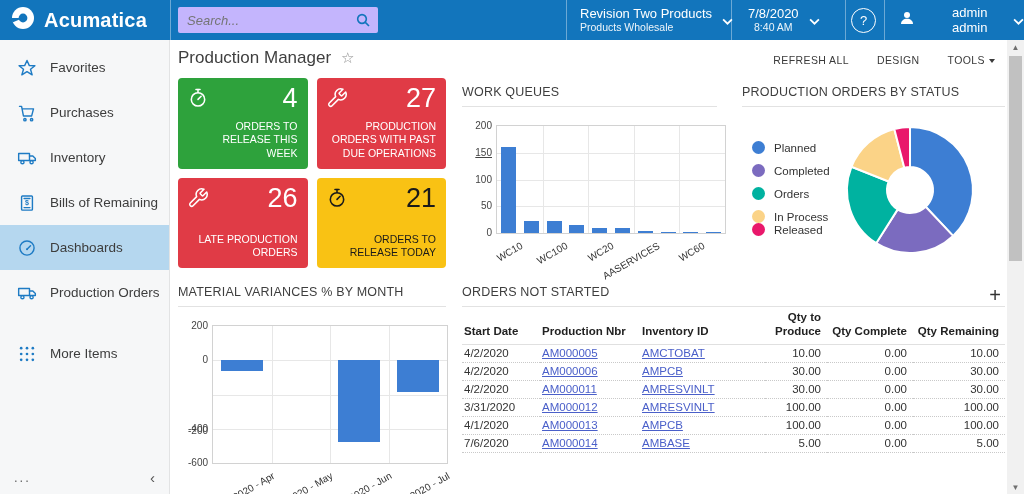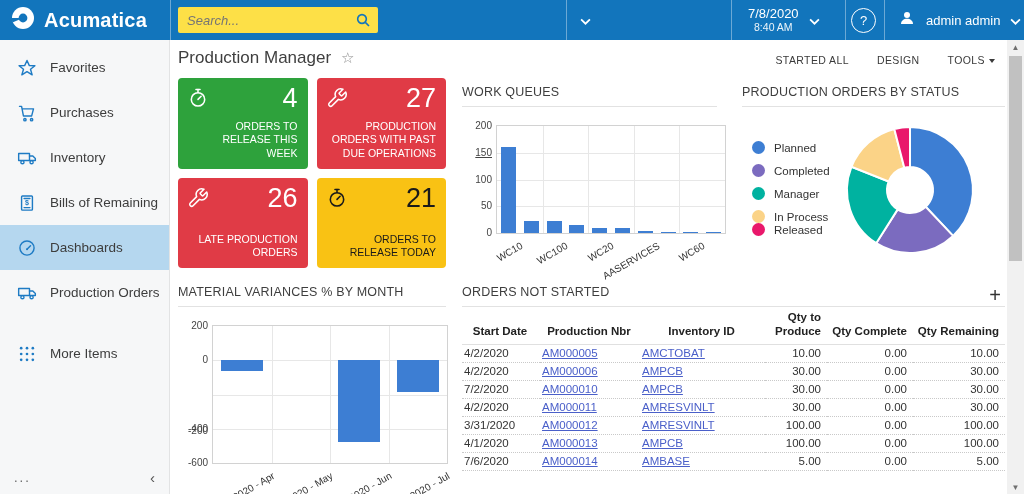--- a/index.html
+++ b/index.html
@@ -4,29 +4,29 @@
 <style>
   html,body{margin:0;padding:0;}
   body{width:1024px;height:494px;position:relative;overflow:hidden;background:#fff;
        font-family:"Liberation Sans",sans-serif;-webkit-font-smoothing:antialiased;}
 
   
   .topbar{position:absolute;top:0;left:0;right:0;height:40px;background:#1275bc;color:#fff;z-index:5;}
   .topbar .vsep{position:absolute;top:0;bottom:0;width:1px;background:rgba(255,255,255,.38);}
   .brand{position:absolute;left:10px;top:0;height:40px;display:flex;align-items:center;gap:8px;}
   .brand-name{font-size:20px;font-weight:bold;letter-spacing:.2px;}
-  .search{position:absolute;left:178px;top:7px;width:200px;height:26px;background:#fde047;border-radius:2px;display:flex;align-items:center;}
+  .search{position:absolute;left:178px;top:7px;width:200px;height:26px;background:#c4b5fd;border-radius:2px;display:flex;align-items:center;}
   .search input{flex:1;border:0;outline:0;padding:0 0 0 9px;font-size:13px;font-style:italic;color:#444;background:transparent;font-family:inherit;min-width:0;}
   .search .mag{width:30px;display:flex;justify-content:center;align-items:center;cursor:pointer;}
   .hdr-block{position:absolute;top:0;height:40px;display:flex;align-items:center;gap:10px;cursor:pointer;}
   .two-line{line-height:1.15;}
   .two-line .l1{font-size:13px;}
   .two-line .l2{font-size:10.5px;opacity:.92;}
   .help-circle{width:23px;height:23px;border:1.5px solid #fff;border-radius:50%;display:flex;align-items:center;justify-content:center;font-size:13px;}
-  .user-name{font-size:13px;}
+  .user-name{font-size:13px;margin-left:26px;}
 
   
   .sidebar{position:absolute;left:0;top:40px;bottom:0;width:170px;background:#f6f7f8;border-right:1px solid #e2e3e4;box-sizing:border-box;}
   .side-list{padding-top:5px;}
   .side-item{height:45px;display:flex;align-items:center;gap:13px;padding-left:17px;font-size:13.5px;color:#3d3d3d;cursor:pointer;}
   .side-item.active{background:#b5d7ef;}
   .side-item .icn{width:20px;height:20px;display:flex;align-items:center;justify-content:center;}
   .side-spacer{height:16px;}
   .side-footer{position:absolute;bottom:8px;left:14px;right:14px;display:flex;justify-content:space-between;align-items:center;color:#666;}
   .dots3{letter-spacing:2px;font-size:13px;cursor:pointer;}
@@ -59,21 +59,21 @@
   .ytick{position:absolute;font-size:10px;color:#444;text-align:right;width:30px;}
   .xlab{position:absolute;font-size:10px;color:#333;transform:rotate(-30deg);transform-origin:100% 0;text-align:right;white-space:nowrap;}
 
   
   .legend-item{position:absolute;display:flex;align-items:center;gap:9px;font-size:11.5px;color:#333;}
   .legend-dot{width:13px;height:13px;border-radius:50%;}
 
   
   .plus-btn{position:absolute;right:4px;top:0px;font-size:20px;color:#333;cursor:pointer;line-height:1;}
   table.orders{border-collapse:collapse;width:100%;font-size:11.5px;color:#333;table-layout:fixed;}
-  table.orders th{font-weight:bold;text-align:center;padding:3px 4px 5px 2px;vertical-align:bottom;line-height:1.25;color:#222;}
+  table.orders th{font-weight:bold;text-align:left;padding:3px 4px 5px 2px;vertical-align:bottom;line-height:1.25;color:#222;}
   table.orders td{padding:2.5px 4px 2.5px 2px;border-bottom:1px dotted #c9c9c9;overflow:hidden;white-space:nowrap;}
   table.orders tr td:first-child{border-bottom:1px dotted #c9c9c9;}
   table.orders thead tr{border-bottom:1px solid #e0e0e0;}
   table.orders .r{text-align:right;padding-right:6px;}
   table.orders a{color:#4a5fc9;text-decoration:underline;cursor:pointer;}
 
   
   .vscroll{position:absolute;right:0;top:40px;bottom:0;width:17px;background:#f1f1f1;}
   .sarrow{position:absolute;left:0;right:0;height:14px;display:flex;align-items:center;justify-content:center;color:#6f6f6f;font-size:8px;cursor:pointer;}
   .vthumb{position:absolute;left:2px;right:2px;top:16px;height:205px;background:#c1c1c1;cursor:pointer;}
@@ -99,20 +99,24 @@
     <span class="mag">
       <svg width="16" height="16" viewBox="0 0 24 24" fill="none" stroke="#1275bc" stroke-width="2.4">
         <circle cx="10.5" cy="10.5" r="6.5"></circle>
           <path d="M15.5 15.5L21 21"></path>
       </svg>
     </span>
   </div>
 
   <div class="vsep" style="left:566px"></div>
   <div class="hdr-block" style="left:580px">
+    <div class="two-line">
+      <div class="l1">Revision Two Products</div>
+      <div class="l2">Products Wholesale</div>
+    </div>
     <span>
       <svg width="11" height="7" viewBox="0 0 10 6">
           <path d="M1 1l4 4 4-4" stroke="#fff" fill="none" stroke-width="1.6"></path>
         </svg>
     </span>
   </div>
 
   <div class="vsep" style="left:731px"></div>
   <div class="hdr-block" style="left:748px">
     <div class="two-line" style="text-align:center">
@@ -233,21 +237,21 @@
     <span class="collapse">‹</span>
   </div>
 </div>
 
 <div class="main">
   <div class="page-title">
     <span>Production Manager</span>
     <span class="fav-star">☆</span>
   </div>
   <div class="actions">
-    <span>STARTED ALL</span>
+    <span>REFRESH ALL</span>
     <span>DESIGN</span>
     <span><span>TOOLS</span><span class="caret"></span></span>
   </div>
 
   <div class="widget tiles" id="tiles">
       <div class="tile" style="background: rgb(46, 162, 60); color: rgb(255, 255, 255);">
         <span class="ticon"><svg width="22" height="22" viewBox="0 0 24 24" fill="none" stroke-linecap="round" stroke-linejoin="round" stroke="#ffffff" stroke-width="1.7">
             <circle cx="12" cy="13.5" r="7.3"></circle>
             <path d="M12 13.5l3.4-3.4"></path>
             <path d="M9.8 2.8h4.4"></path>
@@ -325,21 +329,21 @@
         <div class="legend-item" style="left: 10px; top: 56px;">
           <span class="legend-dot" style="background: rgb(61, 126, 211);"></span>
           <span>Planned</span>
         </div>
         <div class="legend-item" style="left: 10px; top: 79px;">
           <span class="legend-dot" style="background: rgb(123, 107, 191);"></span>
           <span>Completed</span>
         </div>
         <div class="legend-item" style="left: 10px; top: 102px;">
           <span class="legend-dot" style="background: rgb(0, 178, 160);"></span>
-          <span>Manager</span>
+          <span>Orders</span>
         </div>
         <div class="legend-item" style="left: 10px; top: 125px;">
           <span class="legend-dot" style="background: rgb(251, 211, 135);"></span>
           <span>In Process</span>
         </div>
         <div class="legend-item" style="left: 10px; top: 138px;">
           <span class="legend-dot" style="background: rgb(233, 24, 107);"></span>
           <span>Released</span>
         </div>
         <svg width="263" height="188" style="position: absolute; left: 0px; top: 0px;">
@@ -413,28 +417,20 @@
           </tr>
           <tr>
             <td>4/2/2020</td>
             <td><a>AM000006</a></td>
             <td><a>AMPCB</a></td>
             <td class="r">30.00</td>
             <td class="r">0.00</td>
             <td class="r">30.00</td>
           </tr>
           <tr>
-            <td>7/2/2020</td>
-            <td><a>AM000010</a></td>
-            <td><a>AMPCB</a></td>
-            <td class="r">30.00</td>
-            <td class="r">0.00</td>
-            <td class="r">30.00</td>
-          </tr>
-          <tr>
             <td>4/2/2020</td>
             <td><a>AM000011</a></td>
             <td><a>AMRESVINLT</a></td>
             <td class="r">30.00</td>
             <td class="r">0.00</td>
             <td class="r">30.00</td>
           </tr>
           <tr>
             <td>3/31/2020</td>
             <td><a>AM000012</a></td>

